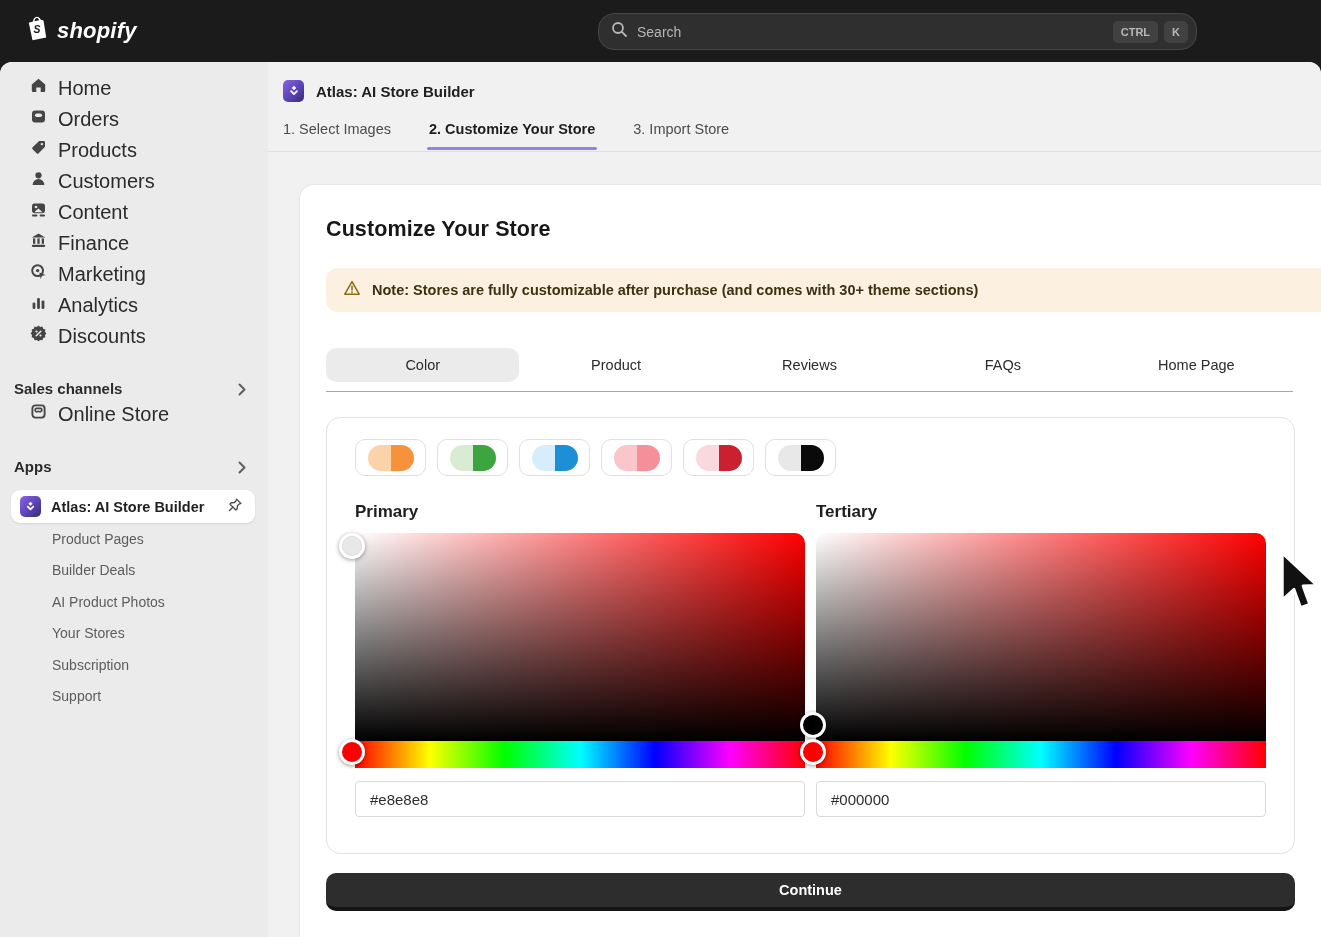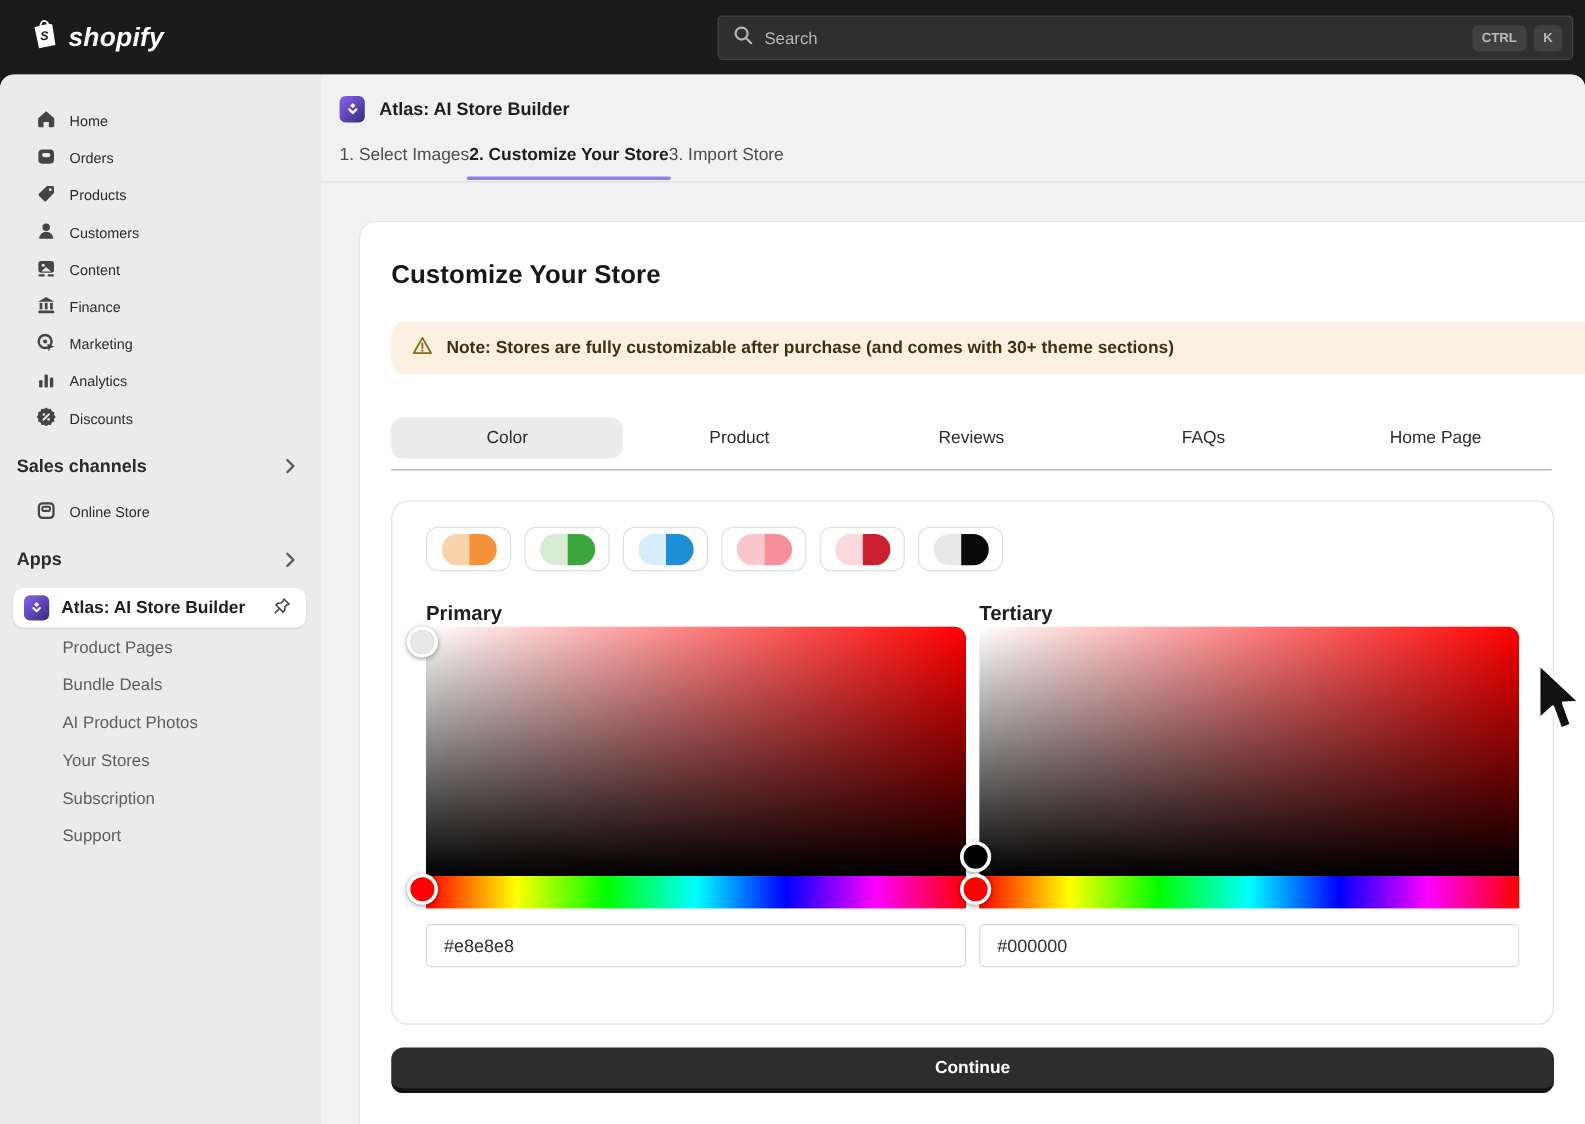--- a/index.html
+++ b/index.html
@@ -4,51 +4,51 @@
 <style>
   * { box-sizing: border-box; }
   html,body { margin:0; padding:0; }
   body { font-family:"Liberation Sans", sans-serif; background:#1b1b1b; }
   #screen { position:relative; width:1321px; height:937px; background:#1b1b1b; overflow:hidden; }
 
   
   .topbar { position:absolute; top:0; left:0; width:100%; height:62px; background:#1b1b1b; }
   .logo { position:absolute; left:25px; top:15px; display:flex; align-items:center; gap:7px; }
   .logo-word { color:#fff; font-size:22px; font-weight:bold; font-style:italic; letter-spacing:.2px; }
-  .searchbox { position:absolute; left:598px; top:13px; width:713px; height:37px; background:#2f2f2f;
-    border:1px solid #474747; border-radius:4px; display:flex; align-items:center; padding:0 8px 0 12px; }
+  .searchbox { position:absolute; left:598px; top:13px; width:599px; height:37px; background:#2f2f2f;
+    border:1px solid #474747; border-radius:16px; display:flex; align-items:center; padding:0 8px 0 12px; }
   .search-ph { color:#b6b6b6; font-size:14px; margin-left:9px; flex:1; }
   .kbd { background:#414141; color:#b9b9b9; font-size:11px; font-weight:bold; padding:5px 8px; border-radius:5px; margin-left:6px; }
 
   
   .frame { position:absolute; top:62px; left:0; right:0; bottom:0; background:#f1f1f1;
     border-radius:12px 12px 0 0; overflow:hidden; display:flex; }
 
   
   .sidebar { width:268px; flex:0 0 268px; background:#ebebeb; padding-top:15px; }
-  .nav-item { height:31px; display:flex; align-items:flex-end; gap:11px; padding-left:30px;
-    font-size:12px; font-weight:500; color:#2b2b2b; cursor:pointer; }
+  .nav-item { height:31px; display:flex; align-items:flex-start; gap:11px; padding-left:30px;
+    font-size:20px; font-weight:500; color:#2b2b2b; cursor:pointer; }
   .nav-item .ic { width:17px; height:17px; display:flex; align-items:center; justify-content:center; }
   .section-row { margin-top:17px; height:30px; display:flex; align-items:center; justify-content:space-between;
     padding:0 22px 0 14px; font-size:15px; font-weight:bold; color:#2b2b2b; }
   .chev { width:8px; height:13px; }
   .selected-app { margin:9px 13px 0 11px; height:33px; background:#fff; border-radius:9px;
     display:flex; align-items:center; gap:10px; padding:0 12px 0 9px; box-shadow:0 1px 2px rgba(0,0,0,.10);
     font-size:14.5px; font-weight:bold; color:#1f1f1f; cursor:pointer; }
   .selected-app .grow { flex:1; }
   .app-badge { width:21px; height:21px; border-radius:5px; background:linear-gradient(135deg,#8a63e8 0%,#5b43b5 55%,#372a73 100%);
     display:flex; align-items:center; justify-content:center; flex:0 0 21px; }
   .sub-item { height:31.5px; display:flex; align-items:center; padding-left:52px; font-size:14px; color:#5d5d5d; cursor:pointer; }
 
   
   .main { position:relative; flex:1; background:#f1f1f1; }
   .app-header { display:flex; align-items:center; gap:12px; padding:14px 0 0 15px; height:44px; }
   .app-header .app-badge { width:22px; height:22px; }
   .app-title { font-size:15px; font-weight:bold; color:#202020; }
-  .steps { display:flex; align-items:center; height:46px; padding-left:15px; border-bottom:1px solid #dedede; }
+  .steps { display:flex; align-items:center; gap:38px; height:46px; padding-left:15px; border-bottom:1px solid #dedede; }
   .step { position:relative; font-size:14.5px; color:#4c4c4c; cursor:pointer; height:100%; display:flex; align-items:center; }
   .step.active { font-weight:bold; color:#1d1d1d; }
   .step.active::after { content:""; position:absolute; left:-2px; right:-2px; bottom:1px; height:3px;
     background:#9181e8; border-radius:2px; }
 
   .card { position:absolute; left:32px; top:123px; right:-24px; bottom:-24px; background:#fff;
     border-radius:14px; box-shadow:0 0 0 1px #e7e7e7, 0 1px 4px rgba(0,0,0,.04); padding:32px 0 0 26px; }
   .page-title { font-size:21.5px; font-weight:bold; color:#171717; margin:0; letter-spacing:.1px; }
 
   .banner { margin-top:26px; height:44px; background:#fcf0e1; border-radius:12px; display:flex; align-items:center;
@@ -66,21 +66,21 @@
   .chips { display:flex; gap:11px; }
   .chip { width:71px; height:37px; background:#fff; border:1px solid #e0e0e0; border-radius:10px;
     display:flex; align-items:center; justify-content:center; cursor:pointer; }
   .pill { width:46px; height:26px; display:flex; }
   .pill span { width:23px; height:26px; }
   .pill .l { border-radius:13px 0 0 13px; }
   .pill .r { border-radius:0 13px 13px 0; }
 
   .pickers { display:flex; gap:11px; margin-top:26px; }
   .picker { width:450px; }
-  .picker-label { font-size:17px; font-weight:bold; color:#1e1e1e; margin-bottom:0; }
+  .picker-label { font-size:17px; font-weight:bold; color:#1e1e1e; margin-bottom:11px; }
   .sv { position:relative; height:208px; border-radius:10px 10px 0 0;
     background:linear-gradient(to bottom, rgba(0,0,0,0) 0%, #000 100%), linear-gradient(to right, #fff 0%, #f00 100%); }
   .hue { position:relative; height:27px;
     background:linear-gradient(to right,#f00 0%,#ff0 16.6%,#0f0 33.3%,#0ff 50%,#00f 66.6%,#f0f 83.3%,#f00 100%); }
   .handle { position:absolute; width:26px; height:26px; border-radius:50%; border:3px solid #fff;
     box-shadow:0 1px 4px rgba(0,0,0,.4), inset 0 0 1px rgba(0,0,0,.3); cursor:grab; z-index:3; }
   .picker.p0 .sv-handle { left:-16px; top:0; }
   .picker.p1 .sv-handle { left:-16px; top:179px; }
   .hue-handle { left:-16px; top:-2px; }
   .hex-input { margin-top:13px; width:450px; height:36px; border:1px solid #d9d9d9; border-radius:4px;
@@ -256,21 +256,21 @@
               <path d="M10.8 2.4 15.6 7.2 13.6 8 11.8 9.8 11.5 13.2 10 14.7 3.3 8 4.8 6.5 8.2 6.2 10 4.4 Z"></path>
               <path d="M6.6 11.4 2.8 15.2"></path>
             </svg>
         </span>
       </div>
 
       <div class="sub-item">
           <span>Product Pages</span>
         </div>
       <div class="sub-item">
-          <span>Bundle Deals</span>
+          <span>Builder Deals</span>
         </div>
       <div class="sub-item">
           <span>AI Product Photos</span>
         </div>
       <div class="sub-item">
           <span>Your Stores</span>
         </div>
       <div class="sub-item">
           <span>Subscription</span>
         </div>

